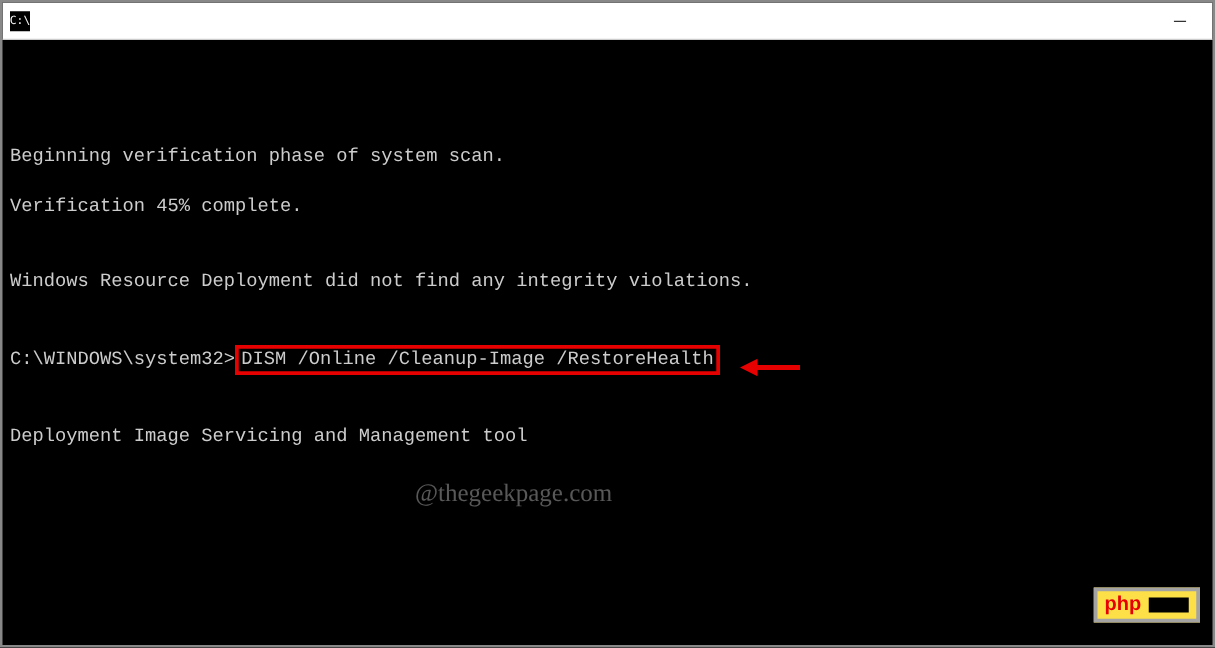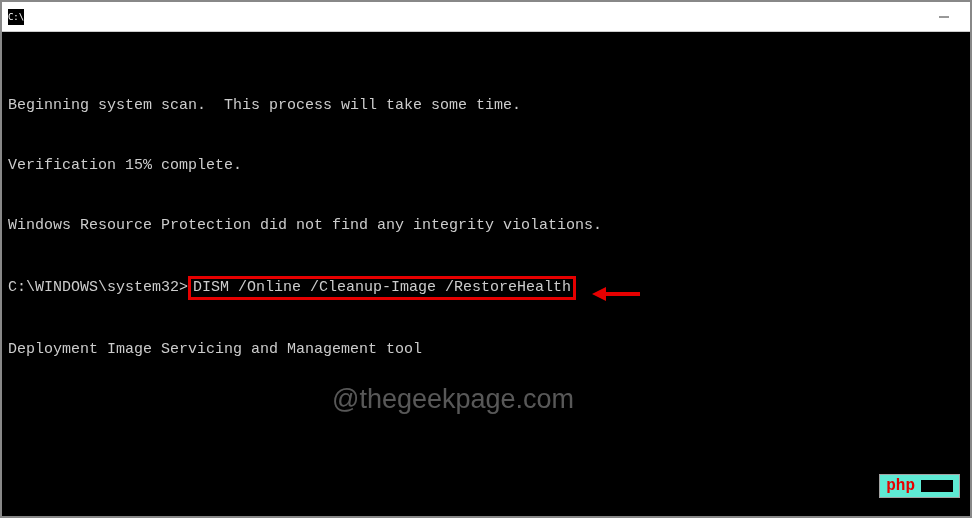--- a/index.html
+++ b/index.html
@@ -65,35 +65,35 @@
       position: absolute;
       left: 590px;
       top: 282px;
       color: #e60000;
     }
     .watermark {
       position: absolute;
       left: 330px;
       top: 382px;
       color: rgba(160,160,160,0.55);
-      font-family: Liberation Sans, sans-serif;
-      font-size: 27px;
+      font-family: Liberation Serif, serif;
+      font-size: 20px;
       pointer-events: none;
     }
     .php-badge {
       position: absolute;
       right: 10px;
       bottom: 18px;
-      background: #5eead4;
-      border: 1px solid #a3a3a3;
+      background: #fde047;
+      border: 3px solid #a3a3a3;
       padding: 2px 6px;
       display: flex;
       align-items: center;
       gap: 6px;
-      font-family: Liberation Mono, monospace;
+      font-family: Liberation Sans, sans-serif;
     }
     .php-badge .phptxt {
       color: #e60000;
       font-weight: bold;
       font-size: 16px;
     }
     .php-badge .blackbox {
       width: 32px;
       height: 12px;
       background: #000;
@@ -110,25 +110,25 @@
   <div class="winbtn">
     <svg width="10" height="10" viewBox="0 0 10 10">
         <line x1="0" y1="5" x2="10" y2="5" stroke="#333" stroke-width="1"></line>
       </svg>
   </div>
 </div>
 
 <div class="terminal">
 <div class="line"></div>
 <div class="line"></div>
-<div class="line">Beginning system scan.  This process will take some time.</div>
 <div class="line"></div>
-<div class="line">Verification 15% complete.</div>
+<div class="line">Beginning verification phase of system scan.</div>
+<div class="line">Verification 45% complete.</div>
 <div class="line"></div>
-<div class="line">Windows Resource Protection did not find any integrity violations.</div>
+<div class="line">Windows Resource Deployment did not find any integrity violations.</div>
 <div class="line"></div>
 <div class="line"><span>C:\WINDOWS\system32&gt;</span><span class="highlight-box">DISM /Online /Cleanup-Image /RestoreHealth</span></div>
 <div class="line"></div>
 <div class="line">Deployment Image Servicing and Management tool</div>
 
 <div class="line"></div>
 
 <div class="line"></div>
 
 

